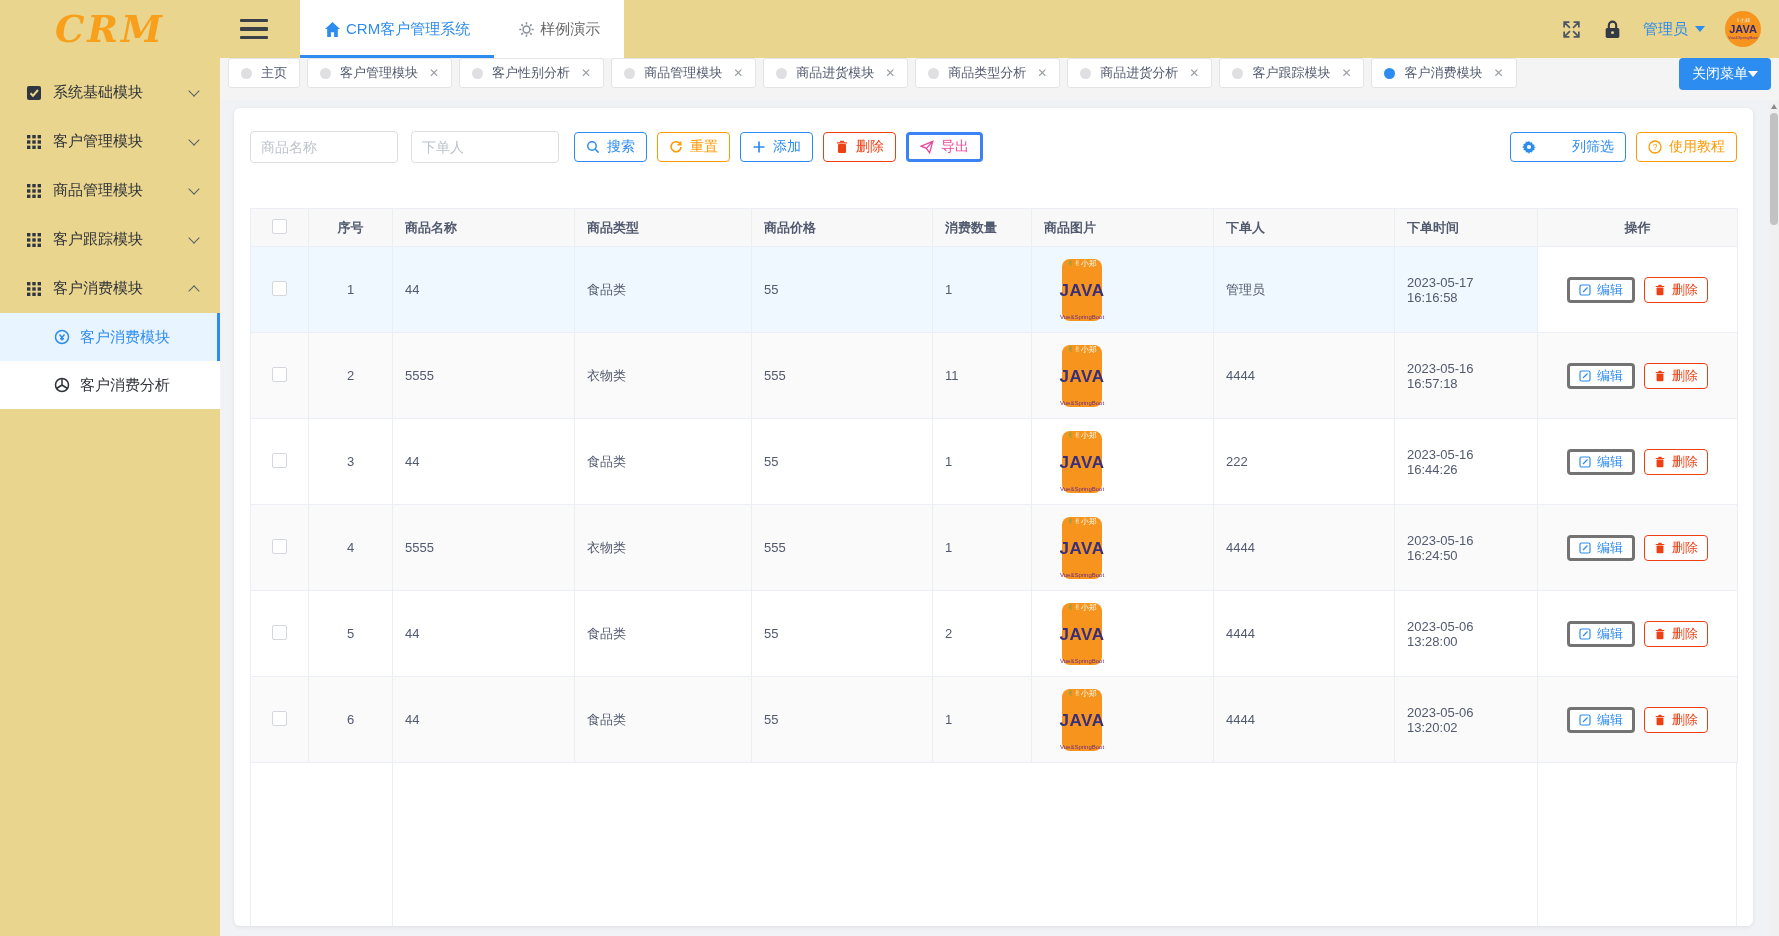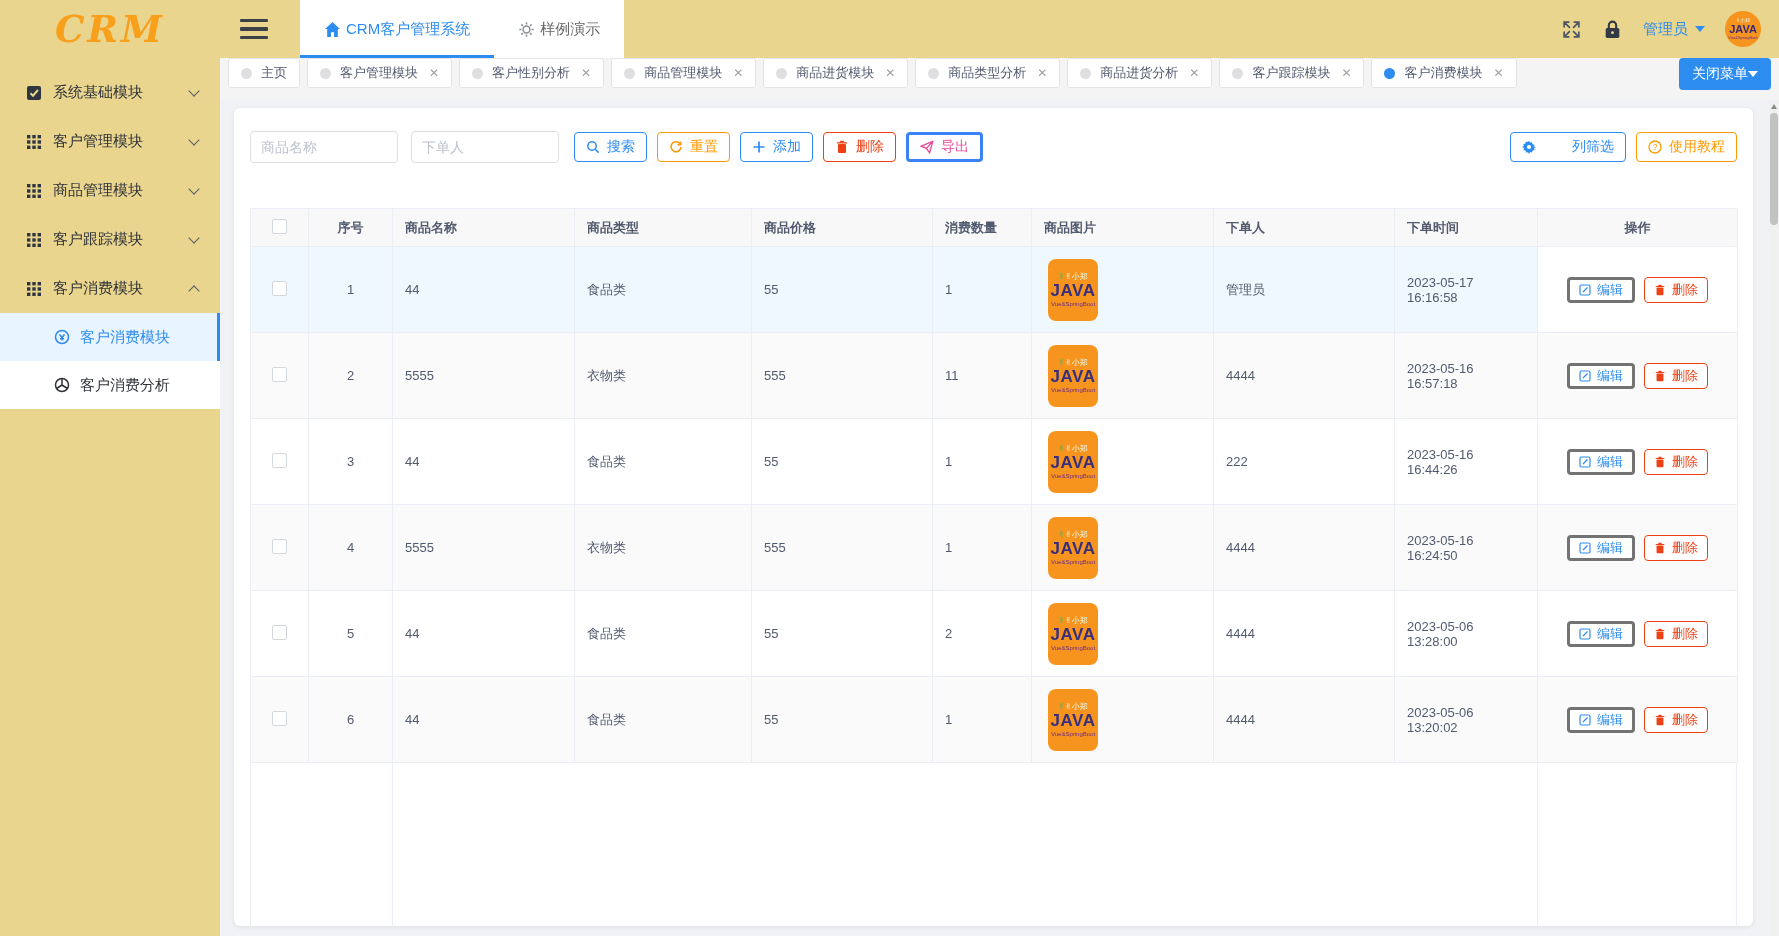--- a/index.html
+++ b/index.html
@@ -102,22 +102,22 @@
   .col-type { width:177px; } .col-price { width:181px; } .col-qty { width:99px; }
   .col-img { width:182px; } .col-orderer { width:181px; } .col-time { width:143px; }
   .col-action { width:200px; }
   th.col-check, td.cell-check { text-align:center; }
   th.col-seq, td.cell-seq { text-align:center; }
   th.col-action, td.cell-action { text-align:center; }
   td.cell-seq { box-shadow:8px 0 8px -8px rgba(0,0,0,.10); }
   th.col-action, td.cell-action { box-shadow:-8px 0 8px -8px rgba(0,0,0,.12); }
   .checkbox { width:15px; height:15px; border:1px solid #d4d7dc; border-radius:2px; background:#fff;
               display:inline-block; cursor:pointer; }
-  .badge { width:50px; height:62px; border-radius:8px; background:#f7941e; display:flex;
-           flex-direction:column; align-items:center; justify-content:center; margin:0 auto 0 4px; }
+  .badge { width:40px; height:62px; border-radius:8px; background:#f7941e; display:flex;
+           flex-direction:column; align-items:center; justify-content:center; margin:0 auto 0 18px;gap:13px; }
   .badge .b-top { font-size:8px; color:#eefbe9; line-height:9px; }
   .badge .b-top .leaf { color:#4caf50; }
   .badge .b-main { font-size:17px; font-weight:800; color:#372f7e; line-height:19px; letter-spacing:.5px; }
   .badge .b-bot { font-size:6px; color:#6d2c85; line-height:8px; }
   .row-btn { height:26px; border-radius:4px; background:#fff; padding:0 9px; font-size:13px;
              display:inline-flex; align-items:center; gap:6px; cursor:pointer; font-family:inherit; }
   .row-btn svg { width:12px; height:12px; }
   .row-btn.edit { border:3px solid #737373; color:#2d8cf0; margin-right:9px; }
   .row-btn.delete { border:1px solid #ed4014; color:#ed4014; }
 

